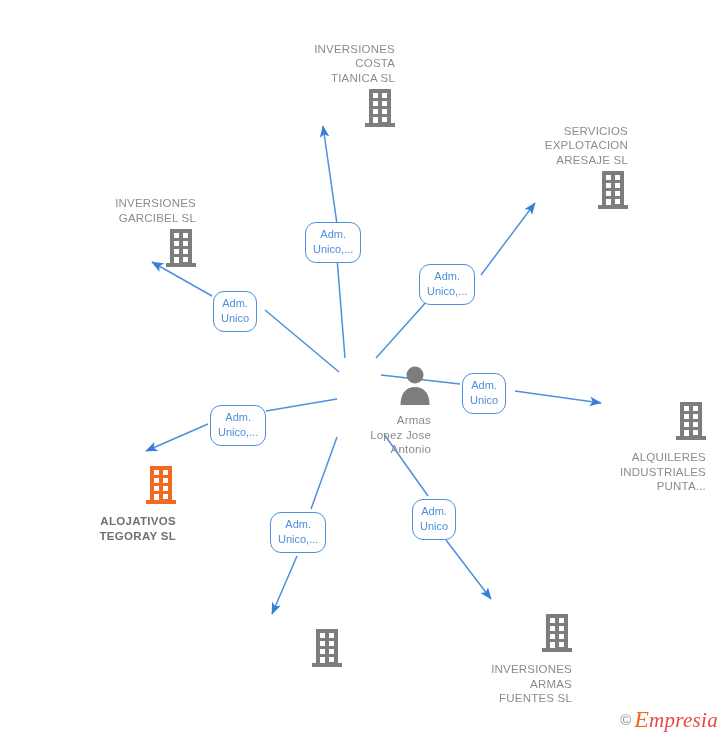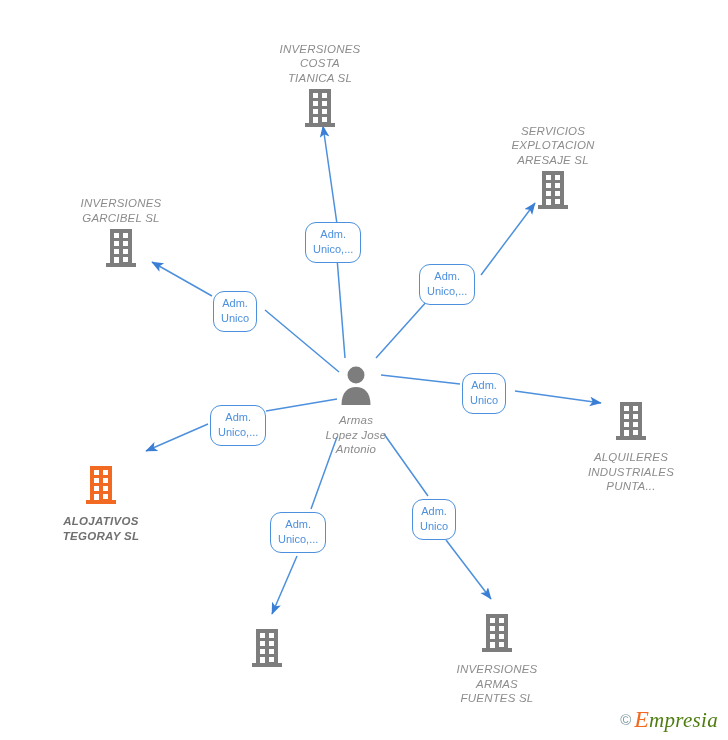--- a/index.html
+++ b/index.html
@@ -22,27 +22,26 @@
     position: absolute;
     left: 0;
     top: 0;
     width: 728px;
     height: 740px;
   }
   .node {
     position: absolute;
     width: 150px;
     margin-left: -75px;
-    text-align: center;
+    text-align: right;
     color: #8c8c8c;
     font-size: 11.5px;
     line-height: 14.5px;
     letter-spacing: .2px;
     user-select: none;
-    font-style: italic;
   }
   .node .glyph {
     display: block;
     height: 42px;
     line-height: 0;
   }
   .node .glyph svg { display: inline-block; vertical-align: top; }
   .node-label { display: block; white-space: pre-line; }
   .node.below .node-label { margin-top: 8px; }
   .node.above .node-label { margin-bottom: 2px; }
@@ -79,21 +78,21 @@
     vertical-align: 2px;
     margin-right: 3px;
   }
   #watermark .brand-e {
     color: #f26a21;
     font-family: "Liberation Serif", serif;
     font-style: italic;
     font-size: 24px;
   }
   #watermark .brand-rest {
-    color: #4d7c0f;
+    color: #ef4444;
     font-family: "Liberation Serif", serif;
     font-style: italic;
     font-size: 21px;
     letter-spacing: .3px;
   }
 </style>
 </head>
 <body>
 
 <div id="graph-canvas">

